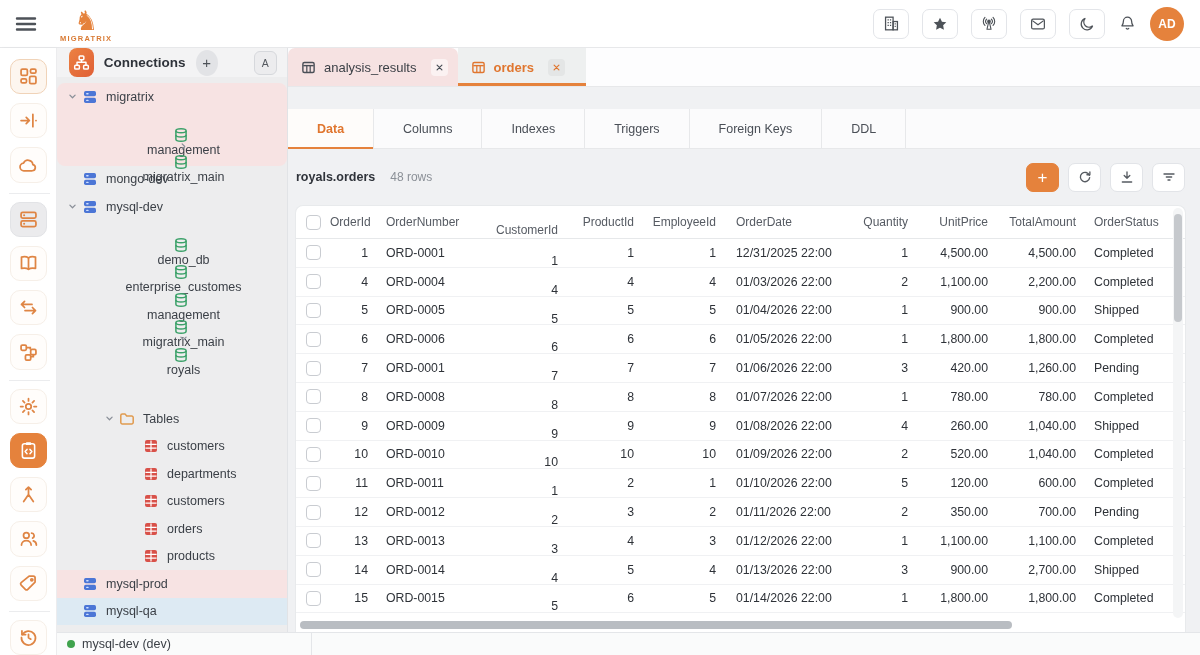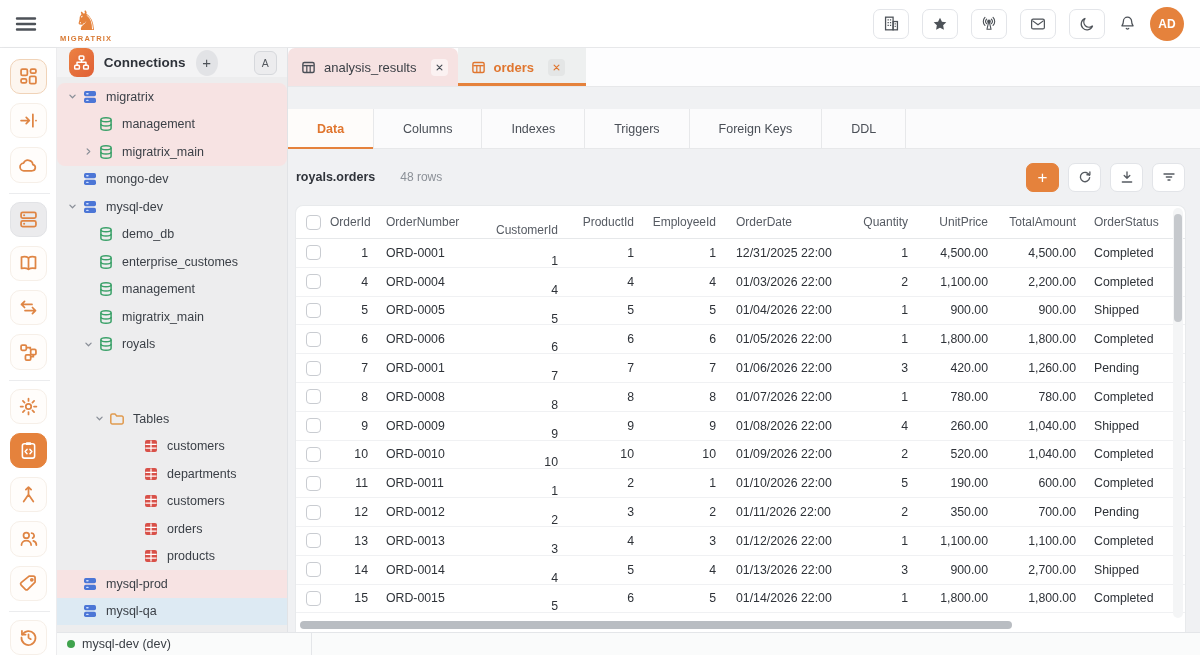--- a/index.html
+++ b/index.html
@@ -44,21 +44,21 @@
     background:linear-gradient(135deg,#ec8243,#e05f35); display:flex; align-items:center; justify-content:center; }
   .sb-title { font-size:13.5px; font-weight:bold; color:#2f333a; flex:1; }
   .sb-plus { width:26px; height:26px; border-radius:50%; border:none; background:#e2e3e6; color:#4d5258;
     font-size:15px; cursor:pointer; margin-right:26px; line-height:1; }
   .sb-abadge { width:27px; height:24px; border-radius:6px; border:1px solid #d6d8dc; background:#ececee;
     color:#55595f; font-size:10.5px; cursor:pointer; }
   .tree { padding-top:6px; }
   .tree-row { height:27.5px; display:flex; align-items:center; cursor:pointer; font-size:12.5px; color:#3a3f46; }
   .chev { width:16px; height:16px; display:flex; align-items:center; justify-content:center; color:#8a8f98; flex:none; }
   .ticon { width:16px; height:16px; margin:0 8px 0 2px; flex:none; }
-  .d0 { padding-left:7px; } .d1 { padding-left:23px; } .d2 { padding-left:34px;margin-top:47px; } .d3 { padding-left:68px; }
+  .d0 { padding-left:7px; } .d1 { padding-left:23px;flex-direction:column; } .d2 { padding-left:44px;margin-top:47px; } .d3 { padding-left:68px; }
   .in-pink { background:#f7e3e3; margin:0 0px; }
   .pink-top { border-radius:8px 8px 0 0; }
   .pink-bottom { border-radius:0 0 8px 8px; }
   .row-pink { background:#f7e3e3; }
   .row-blue { background:#ddeaf3;text-align:right; }
   .sb-bottom { flex:1; background:#fafafb; border-top:1px solid #e8e9eb; margin-top:8px; }
 
   
   .content { flex:1; display:flex; flex-direction:column; min-width:0; }
   .tabstrip { height:39px; background:#fdfdfe; border-bottom:1px solid #e7e8ea; display:flex; align-items:stretch; }
@@ -74,21 +74,21 @@
   .tab-active .tab-close { background:#e4e6e6; }
   .gapband { height:22px; background:#f0f1f3; }
   .subtabs { height:40px; background:#fbfbfc; border-bottom:1px solid #e7e8ea; display:flex; }
   .subtab { display:flex; align-items:center; padding:0 29px; border-right:1px solid #e7e8ea;
     font-size:12.5px; color:#4a4f57; cursor:pointer; position:relative; }
   .subtab.active { color:#e0762f; font-weight:bold; background:#fefcfa; }
   .subtab.active::after { content:""; position:absolute; left:0; right:0; bottom:-1px; height:2.5px; background:#e5823c; }
 
   .toolbar { height:56px; background:#f0f1f3; display:flex; align-items:center; justify-content:space-between;
     padding:0 15px 0 8px; }
-  .tb-title { display:flex; align-items:flex-start; gap:25px; }
+  .tb-title { display:flex; align-items:flex-start; gap:15px; }
   .tname { font-size:12.5px; font-weight:bold; color:#2f333a; }
   .trows { font-size:12px; color:#8b9097; }
   .tb-actions { display:flex; gap:9px; }
   .act-btn { width:33px; height:29px; border-radius:7px; border:1px solid #e2e4e8; background:#fff;
     color:#565b61; display:flex; align-items:center; justify-content:center; cursor:pointer; }
   .act-btn.primary { background:#e5823c; border-color:#e5823c; color:#fff; font-size:17px; line-height:1; }
 
   
   .panel { background:#fff; border:1px solid #e8eaec; border-bottom:none; border-radius:8px 8px 0 0;
     margin:0 14px 0 7px; flex:1; position:relative; overflow:hidden; }
@@ -905,21 +905,21 @@
                   <span class="cell c-check">
                     <span class="checkbox"></span>
                   </span>
                   <span class="cell c0 num">11</span>
                   <span class="cell c1 txt">ORD-0011</span>
                   <span class="cell c2 num">1</span>
                   <span class="cell c3 num">2</span>
                   <span class="cell c4 num">1</span>
                   <span class="cell c5 txt">01/10/2026 22:00</span>
                   <span class="cell c6 num">5</span>
-                  <span class="cell c7 num">190.00</span>
+                  <span class="cell c7 num">120.00</span>
                   <span class="cell c8 num">600.00</span>
                   <span class="cell c9 txt">Completed</span>
                 </div>
 
                 <div class="trow">
                   <span class="cell c-check">
                     <span class="checkbox"></span>
                   </span>
                   <span class="cell c0 num">12</span>
                   <span class="cell c1 txt">ORD-0012</span>

